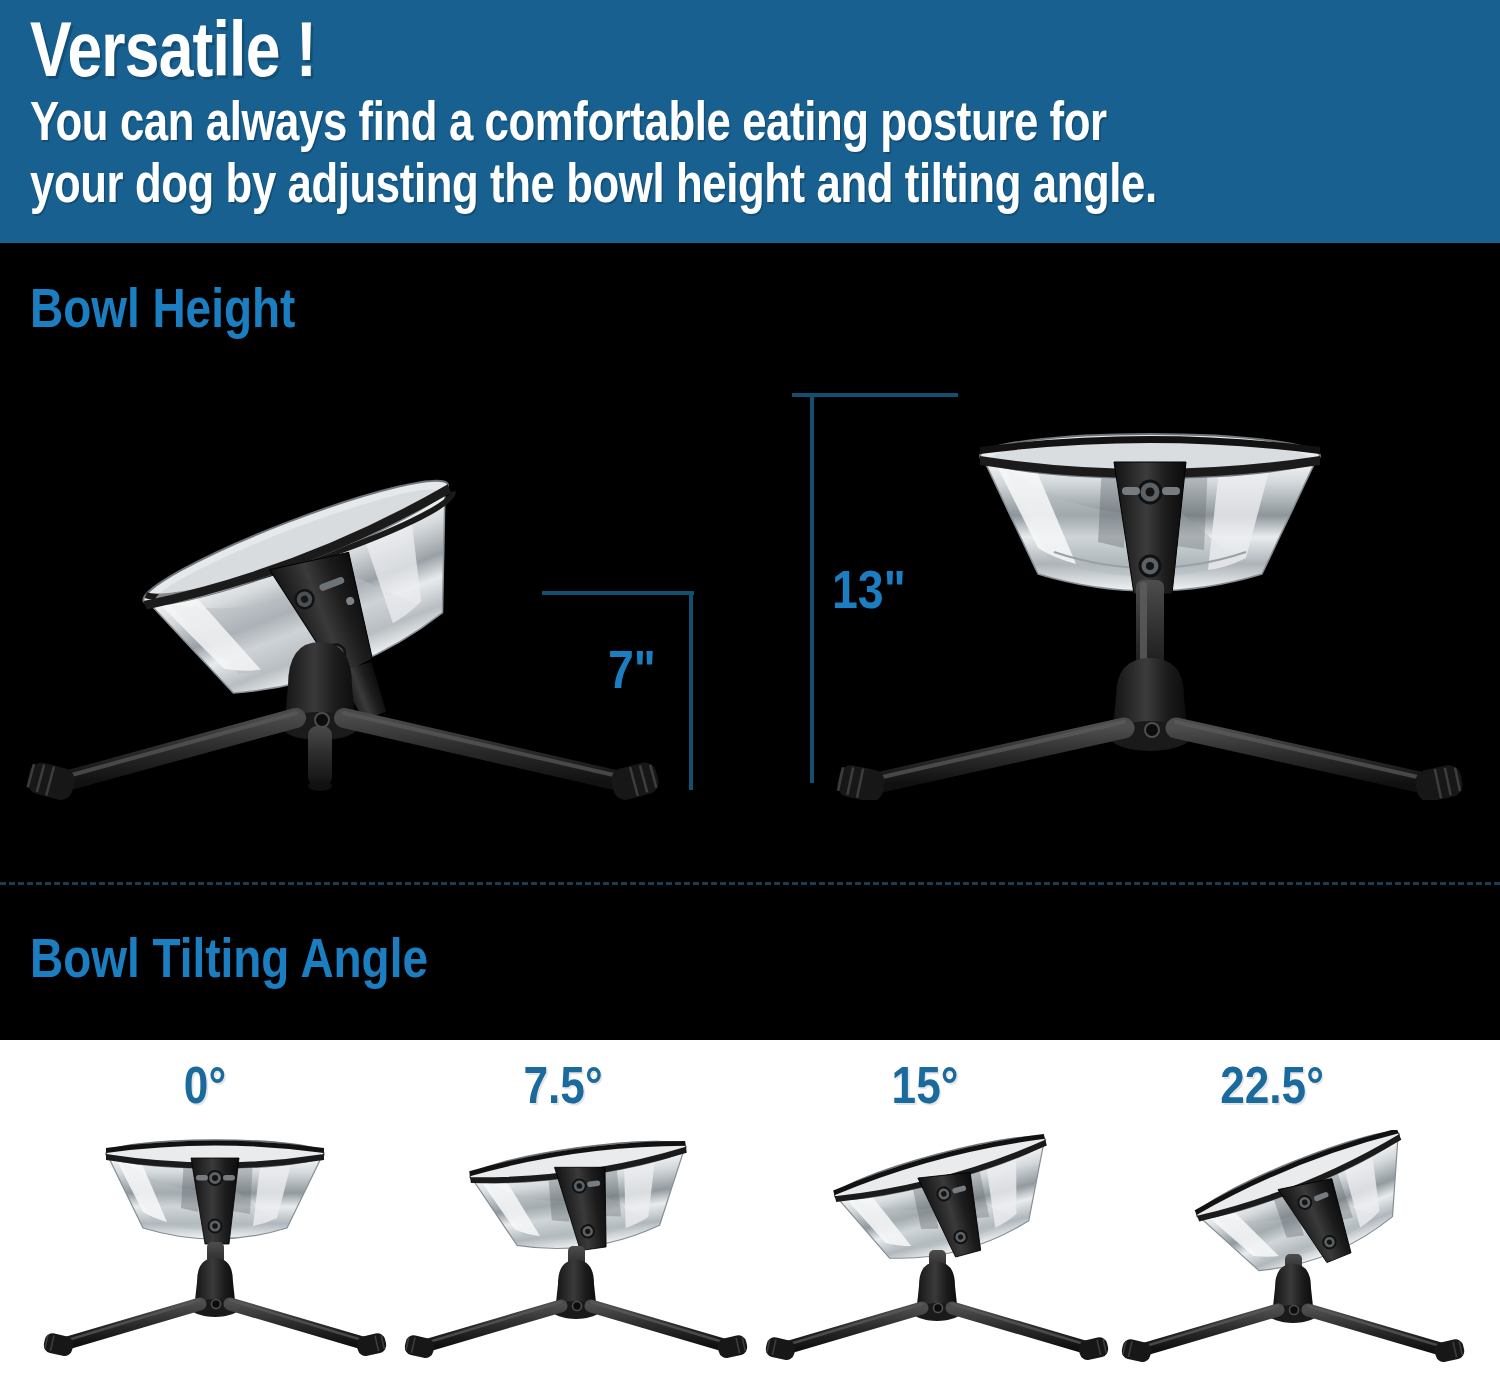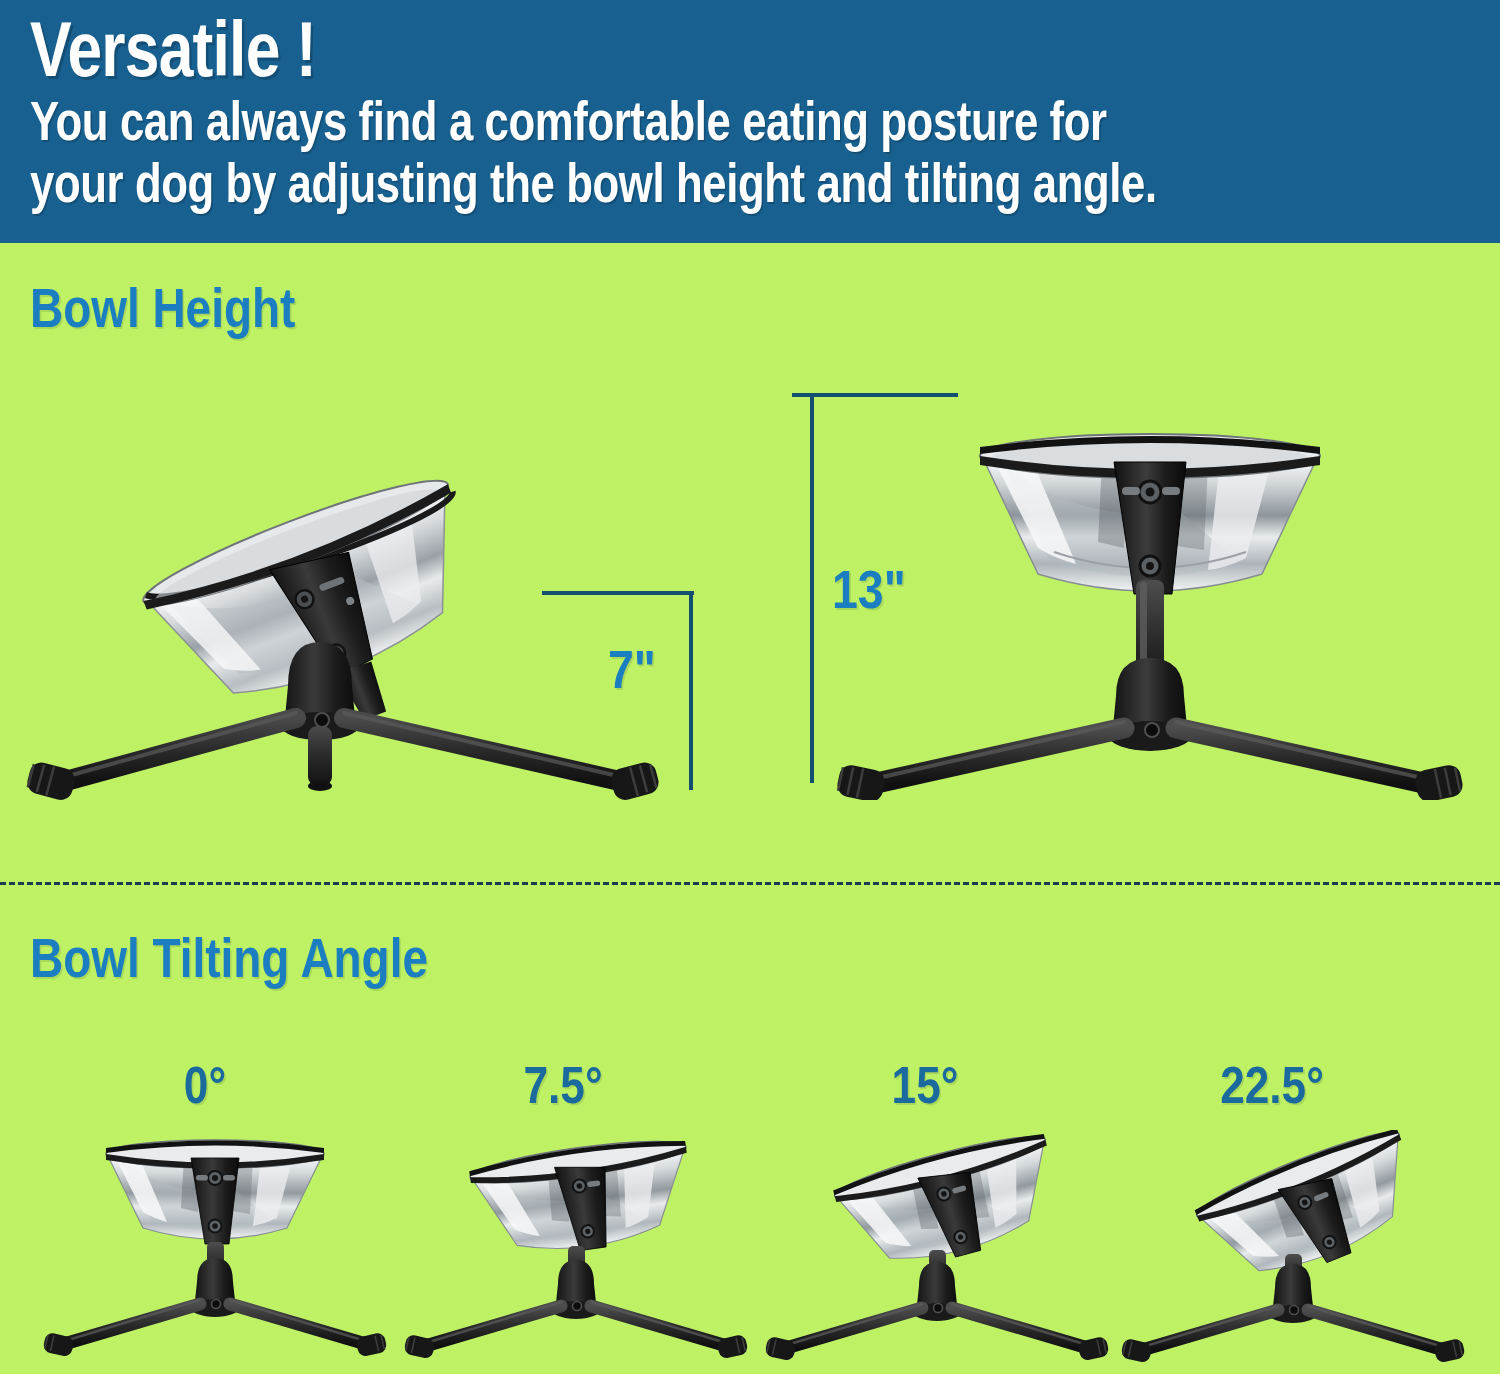--- a/index.html
+++ b/index.html
@@ -3,21 +3,21 @@
 <meta charset="utf-8">
 <style>
   * { margin:0; padding:0; box-sizing:border-box; }
   html,body { width:1500px; height:1374px; }
   body {
     font-family:"Liberation Sans", sans-serif;
     background:#ffffff;
     position:relative;
     overflow:hidden;
   }
-  .page { position:relative; width:1500px; height:1374px; background:#bef264; }
+  .page { position:relative; width:1500px; height:1040px; background:#000000; }
 
   
   .header-band {
     position:absolute; left:0; top:0; width:1500px; height:243px;
     background:#17608f;
     padding:14px 26px 0 30px;
   }
   .headline {
     font-family:"Liberation Sans Narrow","Liberation Sans", sans-serif;
     font-weight:bold;

